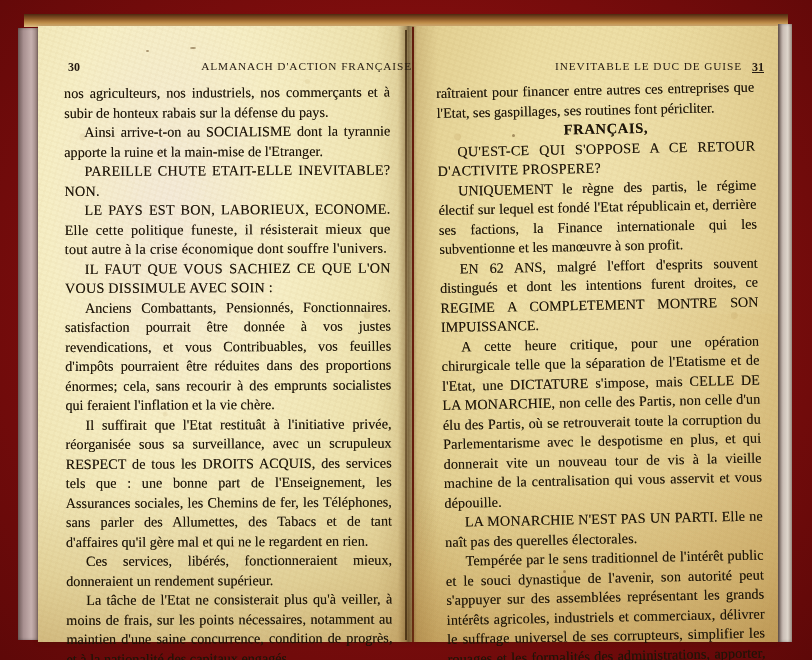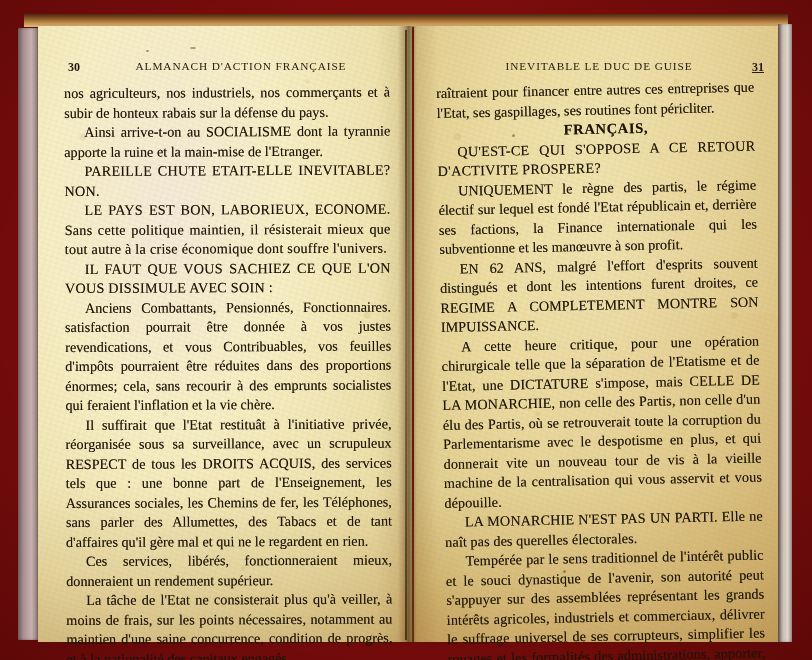--- a/index.html
+++ b/index.html
@@ -84,21 +84,21 @@
   .tan-bottom{
     position:absolute;left:20px;top:470px;width:740px;height:158px;pointer-events:none;
     background:linear-gradient(to bottom, rgba(175,135,65,0) 0%, rgba(175,135,65,.18) 60%, rgba(160,115,50,.30) 100%);
   }
 
   
   .col{position:absolute;top:0;left:0;right:0;bottom:0;}
   .running-head{
     position:absolute;top:46px;left:0;right:0;
     font-size:11.3px;letter-spacing:.9px;color:#241a11;
-    text-align:center;white-space:nowrap;padding-left:32px;
+    text-align:right;white-space:nowrap;padding-left:32px;
   }
   .folio{position:absolute;top:46px;font-size:12px;color:#241a11;font-weight:600;}
   .folio.l{left:30px;}
   .folio.r{right:14px;text-decoration:underline;}
 
   .body{
     position:absolute;left:0;right:0;
     color:#1d1509;
     font-size:14.2px;line-height:19.5px;
     text-align:justify;
@@ -163,21 +163,21 @@
     <div class="speck" style="left:630px;top:406px;width:3px;height:3px;"></div>
     <div class="speck" style="left:545px;top:556px;width:3px;height:3px;"></div>
 
     <div class="col" style="left:20px;width:374px;">
       <div class="folio l">30</div>
       <div class="running-head">ALMANACH  D'ACTION  FRANÇAISE</div>
       <div class="body left">
         <p class="noind">nos agriculteurs, nos industriels, nos commerçants et à subir de honteux rabais sur la défense du pays.</p>
         <p>Ainsi arrive-t-on au SOCIALISME dont la tyrannie apporte la ruine et la main-mise de l'Etranger.</p>
         <p class="cap">PAREILLE CHUTE ETAIT-ELLE INEVITABLE? NON.</p>
-        <p class="cap">LE PAYS EST BON, LABORIEUX, ECONOME. Sans cette politique maintien, il résisterait mieux que tout autre à la crise économique dont souffre l'univers.</p>
+        <p class="cap">LE PAYS EST BON, LABORIEUX, ECONOME. Elle cette politique funeste, il résisterait mieux que tout autre à la crise économique dont souffre l'univers.</p>
         <p class="cap">IL FAUT QUE VOUS SACHIEZ CE QUE L'ON VOUS DISSIMULE AVEC SOIN :</p>
         <p>Anciens Combattants, Pensionnés, Fonctionnaires. satisfaction pourrait être donnée à vos justes revendications, et vous Contribuables, vos feuilles d'impôts pourraient être réduites dans des proportions énormes; cela, sans recourir à des emprunts socialistes qui feraient l'inflation et la vie chère.</p>
         <p>Il suffirait que l'Etat restituât à l'initiative privée, réorganisée sous sa surveillance, avec un scrupuleux RESPECT de tous les DROITS ACQUIS, des services tels que : une bonne part de l'Enseignement, les Assurances sociales, les Chemins de fer, les Téléphones, sans parler des Allumettes, des Tabacs et de tant d'affaires qu'il gère mal et qui ne le regardent en rien.</p>
         <p>Ces services, libérés, fonctionneraient mieux, donneraient un rendement supérieur.</p>
         <p>La tâche de l'Etat ne consisterait plus qu'à veiller, à moins de frais, sur les points nécessaires, notamment au maintien d'une saine concurrence, condition de progrès, et à la nationalité des capitaux engagés.</p>
 
       </div>
     </div>
 
     <div class="col" style="left:396px;width:364px;">

